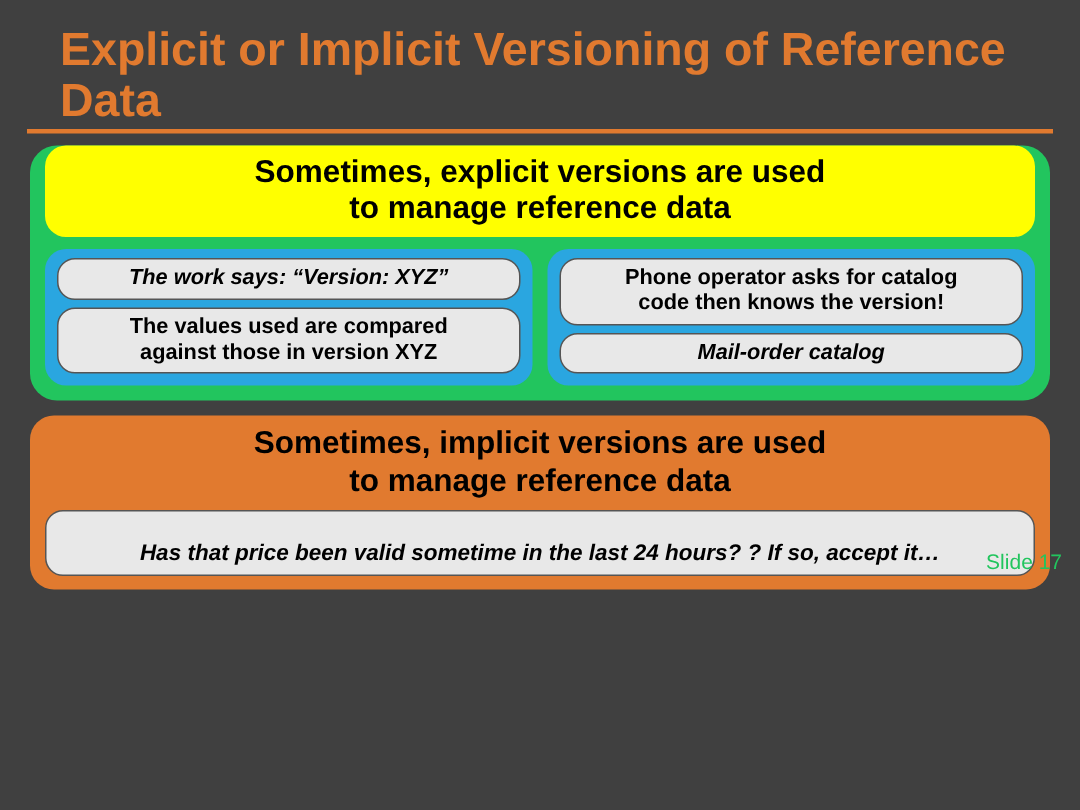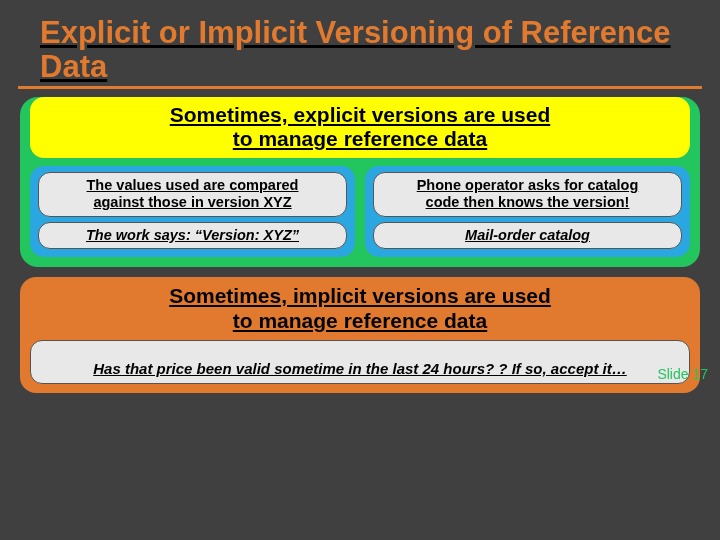--- a/index.html
+++ b/index.html
@@ -9,21 +9,20 @@
     font-family: Arial, Helvetica, sans-serif;
     color: #000;
     position: relative;
     overflow: hidden;
   }
   .slide {
     width: 720px;
     height: 388px;
     position: relative;
     padding: 12px 18px 0 18px;
-    text-decoration: underline;
   }
   .title {
     color: #e17a2f;
     font-size: 31px;
     font-weight: bold;
     line-height: 1.1;
     margin: 4px 22px 2px 22px;
   }
   .title-underline {
     height: 3px;
@@ -121,25 +120,25 @@
   <div class="title">Explicit or Implicit Versioning of Reference Data</div>
   <div class="title-underline"></div>
 
   <div class="black-band">
     <div class="yellow-banner">
       <span>Sometimes, explicit versions are used</span><br>
       <span>to manage reference data</span>
     </div>
     <div class="two-col">
       <div class="blue-col">
+        <div class="pill italic">The work says: “Version: XYZ”</div>
         <div class="pill">
           <span>The values used are compared</span><br>
           <span>against those in version XYZ</span>
         </div>
-        <div class="pill italic">The work says: “Version: XYZ”</div>
       </div>
       <div class="blue-col">
         <div class="pill">
           <span>Phone operator asks for catalog</span><br>
           <span>code then knows the version!</span>
         </div>
         <div class="pill italic">Mail-order catalog</div>
       </div>
     </div>
   </div>

